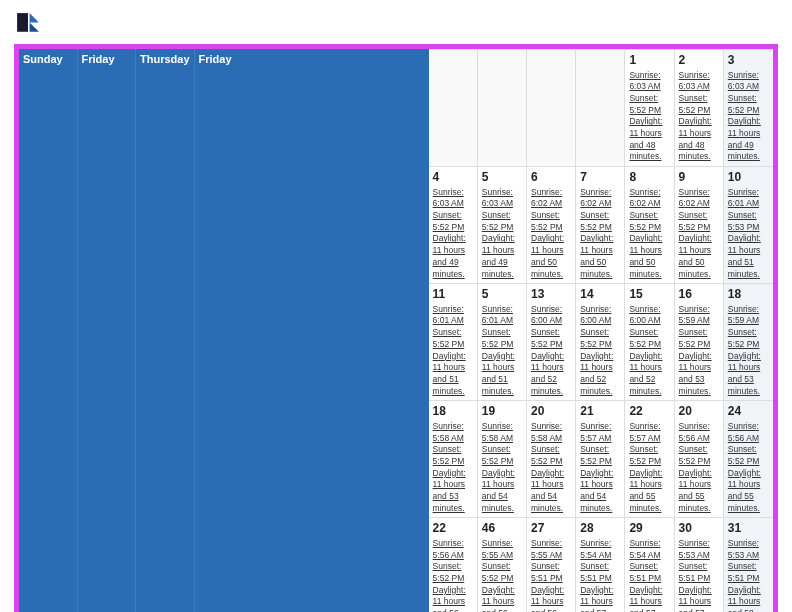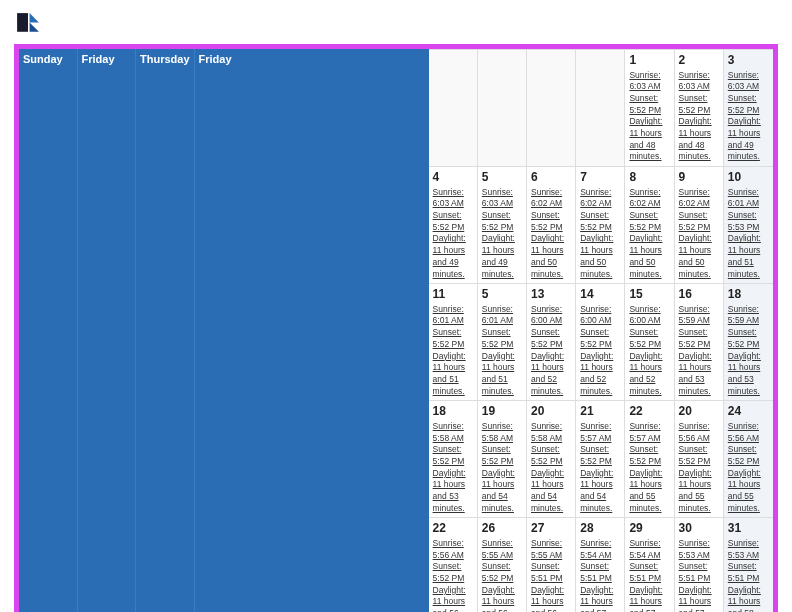--- a/index.html
+++ b/index.html
@@ -174,21 +174,21 @@
           <div class="cal-cell"><span class="day-num">18</span><span class="cell-text">Sunrise: 5:58 AM<br>Sunset: 5:52 PM<br>Daylight: 11 hours<br>and 53 minutes.</span></div>
           <div class="cal-cell"><span class="day-num">19</span><span class="cell-text">Sunrise: 5:58 AM<br>Sunset: 5:52 PM<br>Daylight: 11 hours<br>and 54 minutes.</span></div>
           <div class="cal-cell"><span class="day-num">20</span><span class="cell-text">Sunrise: 5:58 AM<br>Sunset: 5:52 PM<br>Daylight: 11 hours<br>and 54 minutes.</span></div>
           <div class="cal-cell"><span class="day-num">21</span><span class="cell-text">Sunrise: 5:57 AM<br>Sunset: 5:52 PM<br>Daylight: 11 hours<br>and 54 minutes.</span></div>
           <div class="cal-cell"><span class="day-num">22</span><span class="cell-text">Sunrise: 5:57 AM<br>Sunset: 5:52 PM<br>Daylight: 11 hours<br>and 55 minutes.</span></div>
           <div class="cal-cell"><span class="day-num">20</span><span class="cell-text">Sunrise: 5:56 AM<br>Sunset: 5:52 PM<br>Daylight: 11 hours<br>and 55 minutes.</span></div>
           <div class="cal-cell shaded"><span class="day-num">24</span><span class="cell-text">Sunrise: 5:56 AM<br>Sunset: 5:52 PM<br>Daylight: 11 hours<br>and 55 minutes.</span></div>
         </div>
         <div class="cal-week">
           <div class="cal-cell"><span class="day-num">22</span><span class="cell-text">Sunrise: 5:56 AM<br>Sunset: 5:52 PM<br>Daylight: 11 hours<br>and 56 minutes.</span></div>
-          <div class="cal-cell"><span class="day-num">26</span><span class="cell-text">Sunrise: 5:55 AM<br>Sunset: 5:52 PM<br>Daylight: 11 hours<br>and 56 minutes.</span></div>
+          <div class="cal-cell"><span class="day-num">46</span><span class="cell-text">Sunrise: 5:55 AM<br>Sunset: 5:52 PM<br>Daylight: 11 hours<br>and 56 minutes.</span></div>
           <div class="cal-cell"><span class="day-num">27</span><span class="cell-text">Sunrise: 5:55 AM<br>Sunset: 5:51 PM<br>Daylight: 11 hours<br>and 56 minutes.</span></div>
           <div class="cal-cell"><span class="day-num">28</span><span class="cell-text">Sunrise: 5:54 AM<br>Sunset: 5:51 PM<br>Daylight: 11 hours<br>and 57 minutes.</span></div>
           <div class="cal-cell"><span class="day-num">29</span><span class="cell-text">Sunrise: 5:54 AM<br>Sunset: 5:51 PM<br>Daylight: 11 hours<br>and 57 minutes.</span></div>
           <div class="cal-cell"><span class="day-num">30</span><span class="cell-text">Sunrise: 5:53 AM<br>Sunset: 5:51 PM<br>Daylight: 11 hours<br>and 57 minutes.</span></div>
           <div class="cal-cell shaded"><span class="day-num">31</span><span class="cell-text">Sunrise: 5:53 AM<br>Sunset: 5:51 PM<br>Daylight: 11 hours<br>and 58 minutes.</span></div>
         </div>
       </div>
   </div>
 </div>
 

